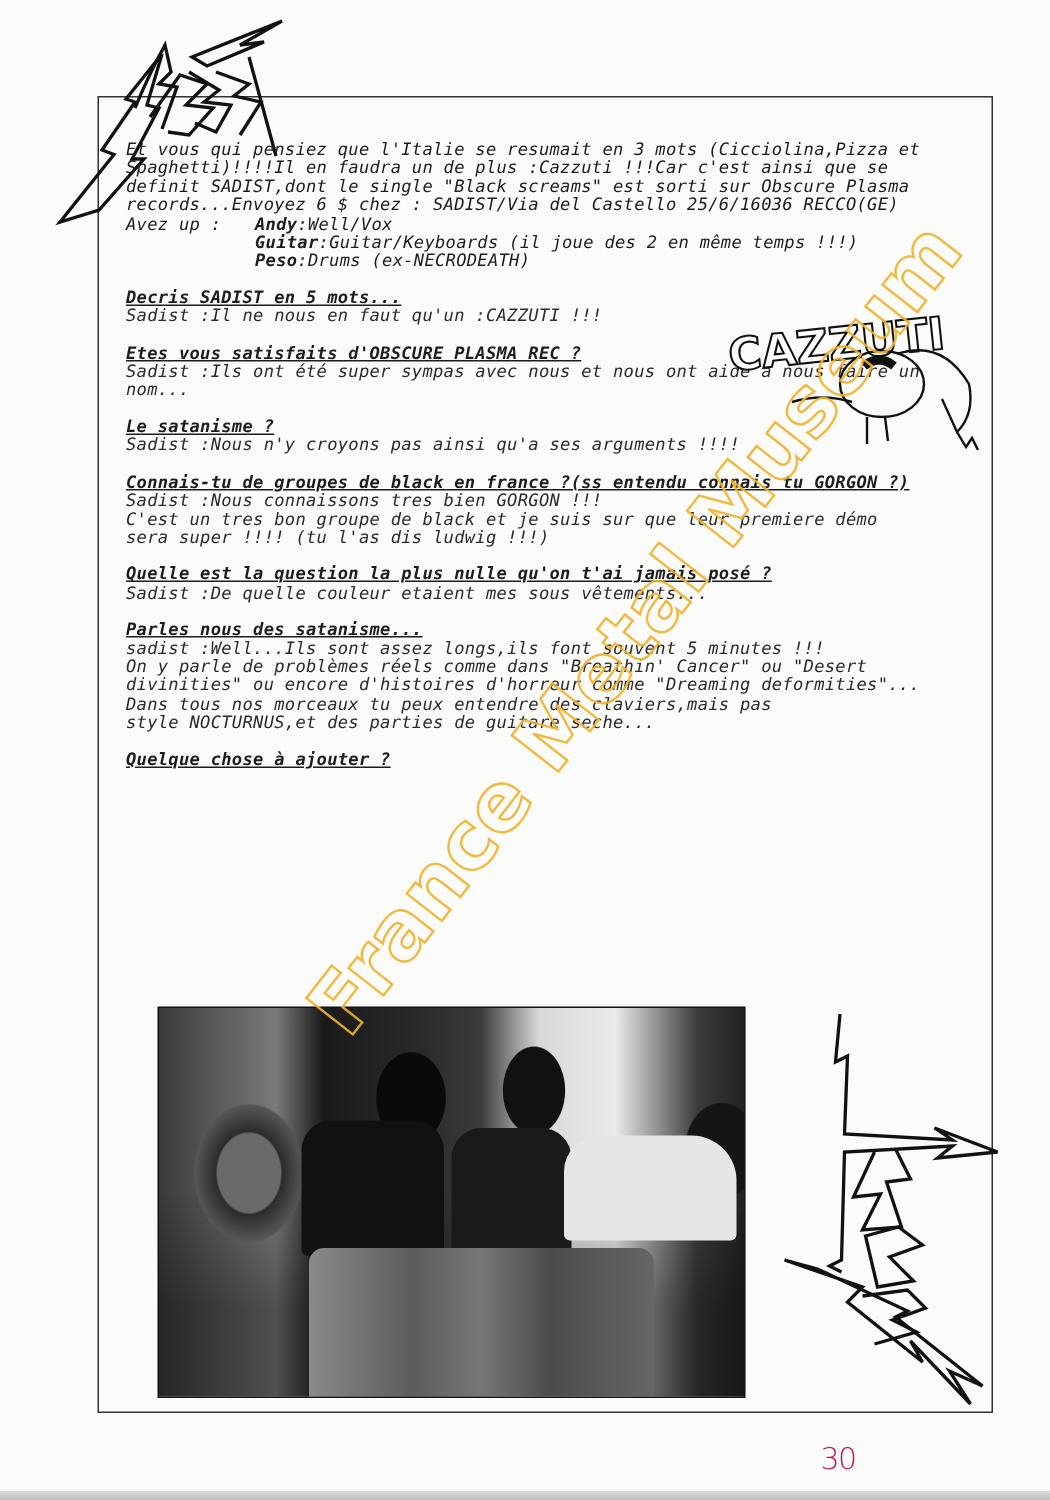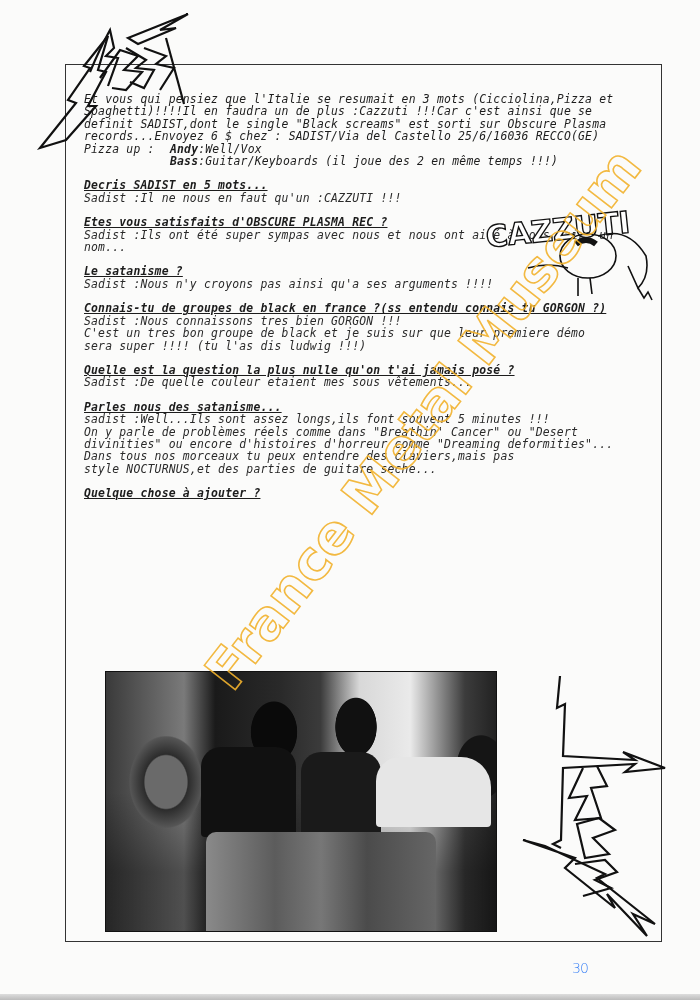--- a/index.html
+++ b/index.html
@@ -35,21 +35,21 @@
       radial-gradient(ellipse 60px 75px at 60px 110px, #6a6a6a 35%, #2c2c2c 37%, #555 60%, transparent 62%),
       linear-gradient(180deg, transparent 0 120px, rgba(0,0,0,0.35) 200px),
       linear-gradient(90deg, #3a3a3a 0%, #7a7a7a 20%, #1a1a1a 28%, #2a2a2a 45%, #3b3b3b 55%, #d8d8d8 65%, #eaeaea 78%, #3c3c3c 92%, #222 100%);
     border: 1px solid #111;
   }
   .photo .shirt1 { position:absolute; left:95px; top:75px; width:95px; height:90px; background:#111; border-radius:20px 20px 4px 4px; }
   .photo .shirt2 { position:absolute; left:195px; top:80px; width:80px; height:90px; background:#1a1a1a; border-radius:20px 20px 4px 4px; }
   .photo .shirt3 { position:absolute; left:270px; top:85px; width:115px; height:70px; background:#e6e6e6; border-radius:24px 30px 4px 4px; }
   .photo .legs { position:absolute; left:100px; top:160px; width:230px; height:99px; background: linear-gradient(90deg,#8a8a8a,#5c5c5c 30%,#777 50%,#4b4b4b 70%,#666); border-radius: 10px 10px 0 0; }
   .logo-right { position: absolute; left: 505px; top: 668px; width: 175px; height: 275px; }
-  .page-num { position: absolute; left: 572px; top: 960px; font-family: "DejaVu Sans", sans-serif; font-size: 14px; font-weight: 300; color: #3b82f6; letter-spacing: -1px; }
+  .page-num { position: absolute; left: 547px; top: 960px; font-family: "DejaVu Sans", sans-serif; font-size: 20px; font-weight: 300; color: #be185d; letter-spacing: -1px; }
   .watermark {
     position: absolute; left: 110px; top: 430px; transform: rotate(-52deg); transform-origin: center;
     font-family: "DejaVu Sans", sans-serif; font-size: 54px; font-weight: bold; white-space: nowrap;
     color: transparent; -webkit-text-stroke: 1.6px #f2b22d; opacity: 0.9; pointer-events: none;
     width: 560px; text-align: center;
   }
   .bottom-shadow { position:absolute; left:0; top:994px; width:700px; height:6px; background:linear-gradient(#ddd,#bbb); }
 </style>
 </head>
 <body>
@@ -65,23 +65,24 @@
     <path d="M116 40 L138 48 L128 56 L146 60 L132 82"></path>
     <path d="M100 30 L160 6 L132 22 L148 20 L110 36 Z"></path>
     <path d="M138 30 L156 96"></path>
   </g>
 </svg>
 
 <div class="content">
   <p class="intro">Et vous qui pensiez que l'Italie se resumait en 3 mots (Cicciolina,Pizza et Spaghetti)!!!!Il en faudra un de plus :Cazzuti !!!Car c'est ainsi que se definit SADIST,dont le single "Black screams" est sorti sur Obscure Plasma records...Envoyez 6 $ chez :   SADIST/Via del Castello 25/6/16036 RECCO(GE)</p>
 
   <div class="lineup">
-    <span class="lbl">Pizza up :</span>
+    <span class="lbl">Avez up :</span>
     <div><b>Andy</b><span>:Well/Vox</span></div>
-    <div><b>Bass</b><span>:Guitar/Keyboards (il joue des 2 en même temps !!!)</span></div>
+    <div><b>Guitar</b><span>:Guitar/Keyboards (il joue des 2 en même temps !!!)</span></div>
+    <div><b>Peso</b><span>:Drums (ex-NECRODEATH)</span></div>
   </div>
 
   <div class="qa">
     <span class="q">Decris SADIST en 5 mots...</span>
     <div class="a">Sadist :Il ne nous en faut qu'un :CAZZUTI !!!</div>
   </div>
   <div class="qa">
     <span class="q">Etes vous satisfaits d'OBSCURE PLASMA REC ?</span>
     <div class="a">Sadist :Ils ont été super sympas avec nous et nous ont aidé à nous faire un
 nom...</div>

